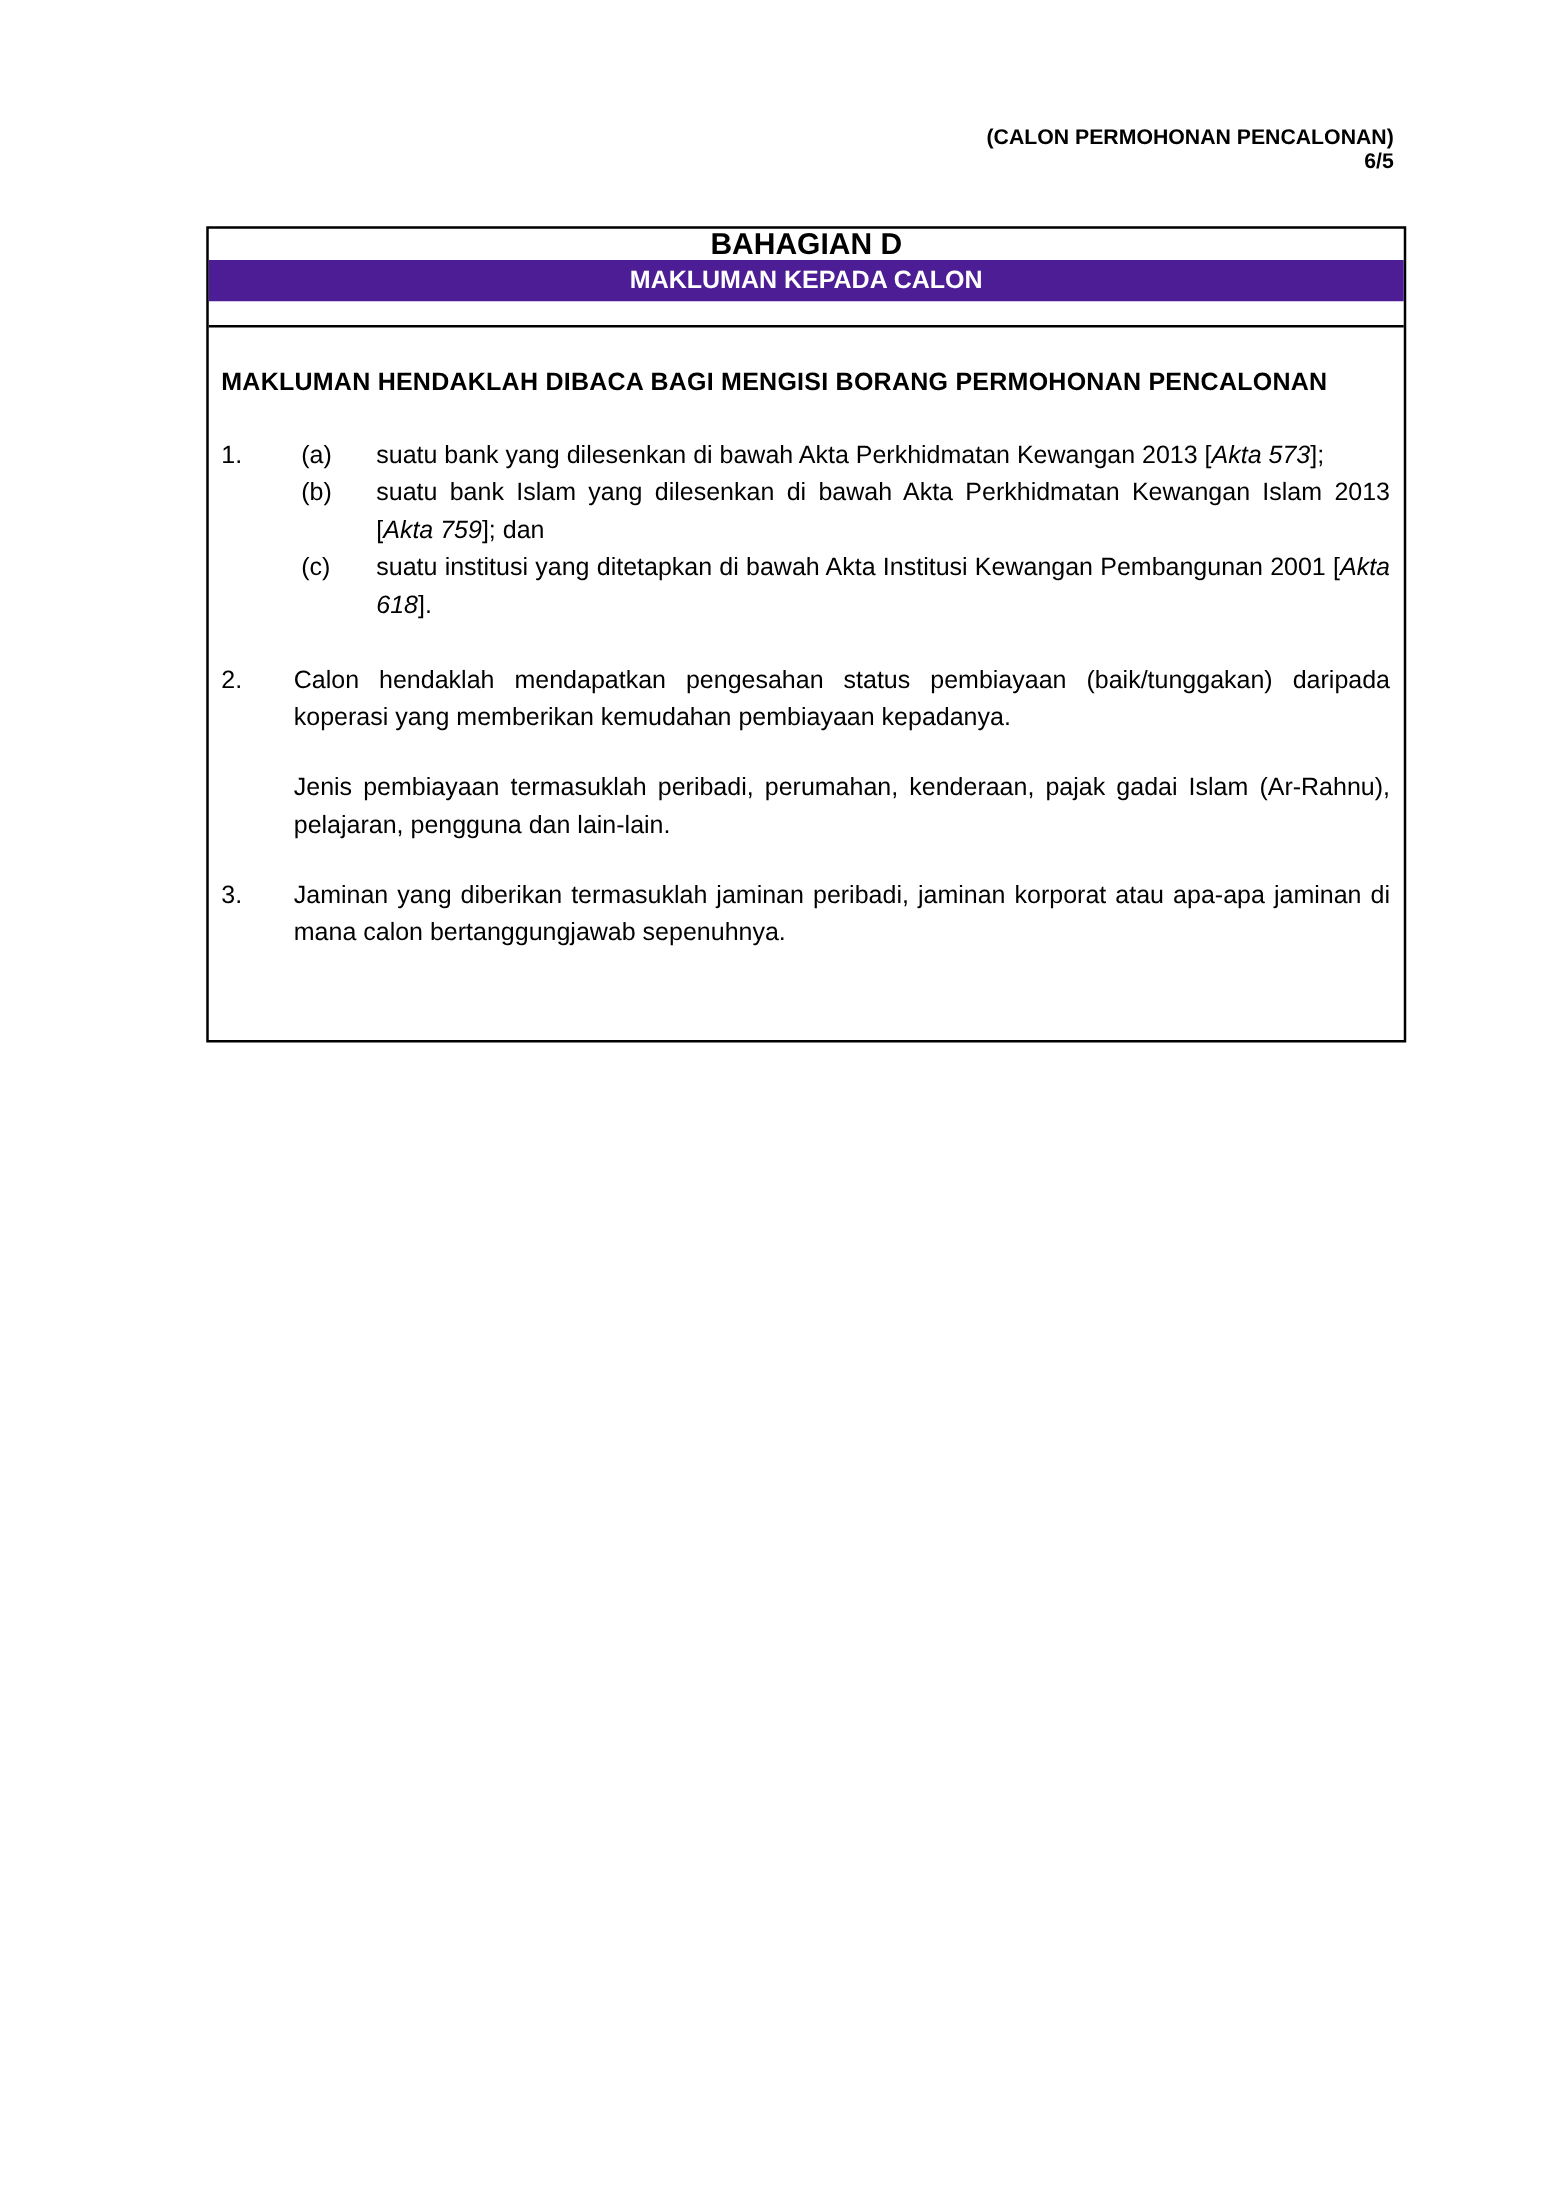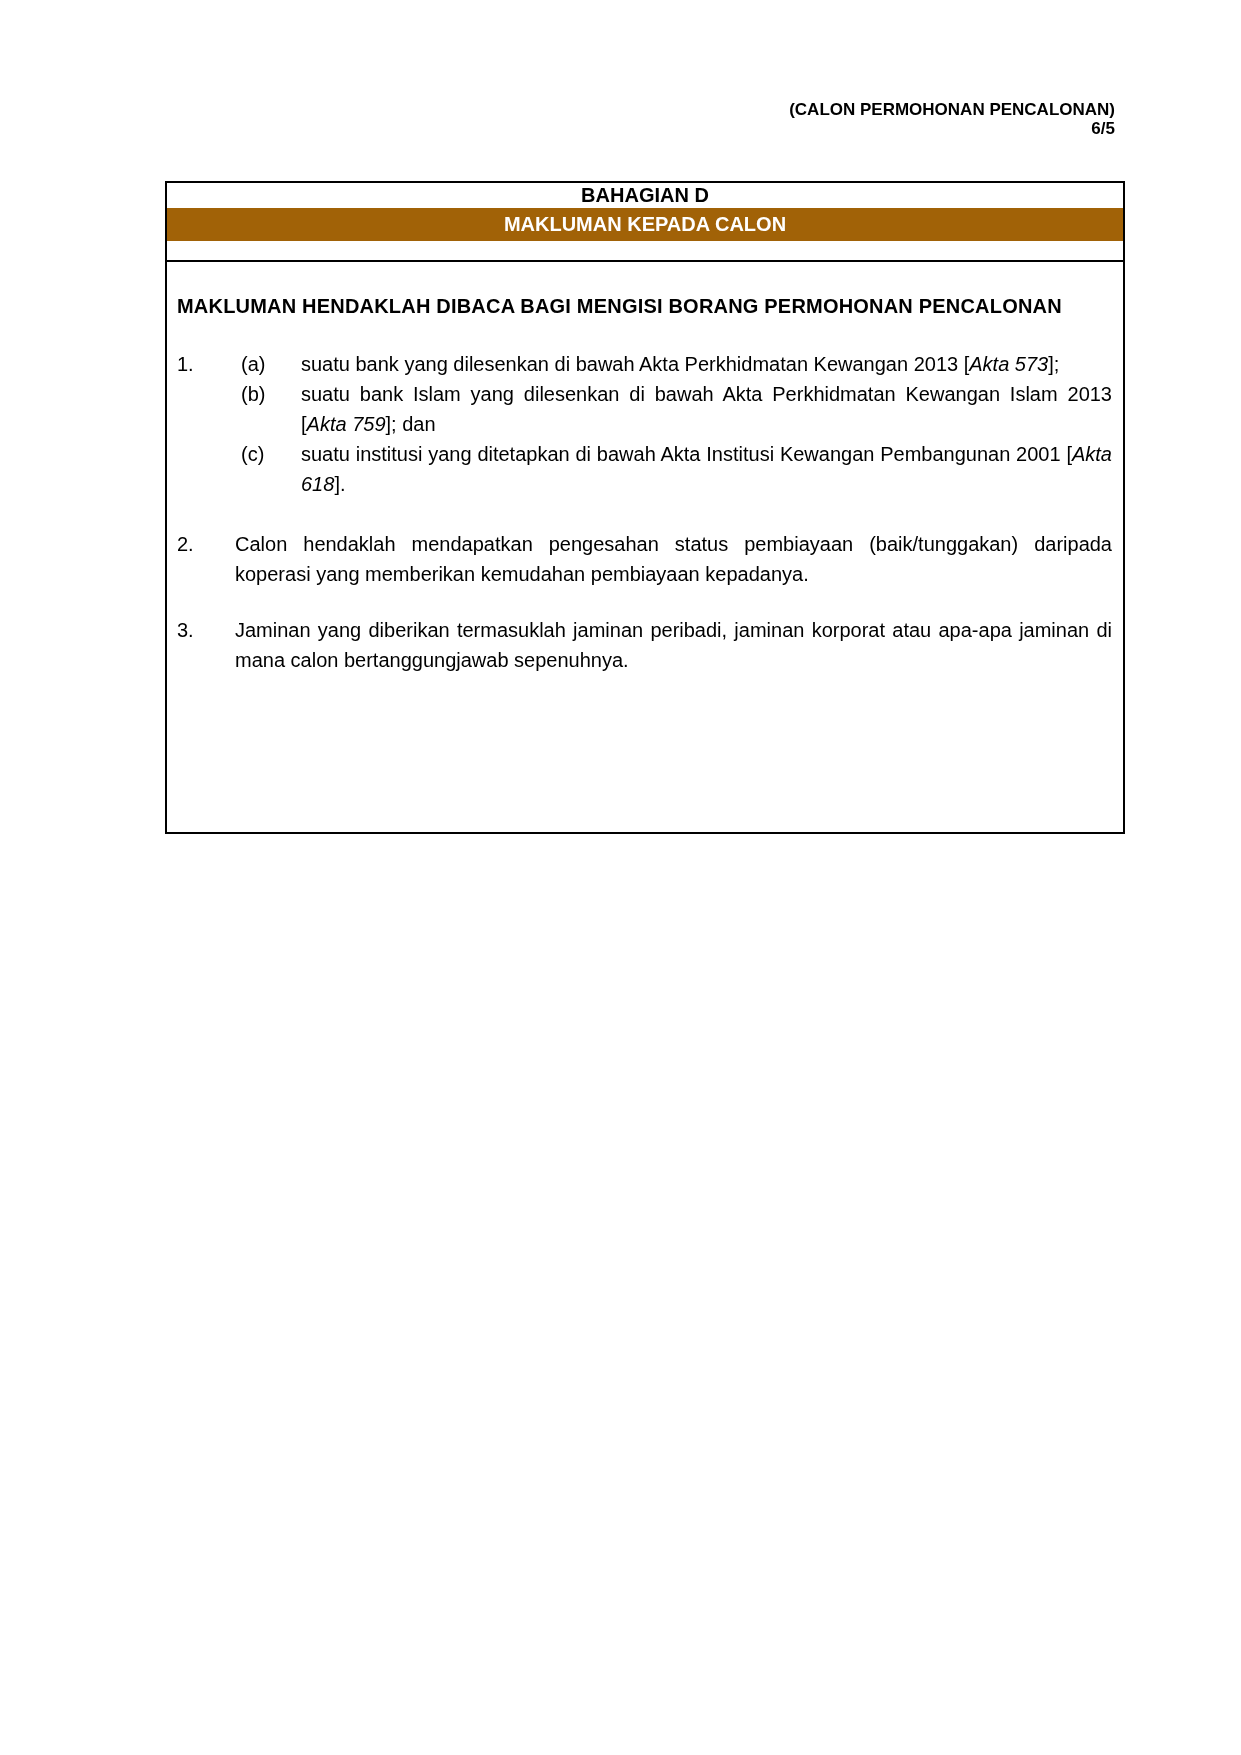--- a/index.html
+++ b/index.html
@@ -12,26 +12,26 @@
   .corner-header {
     position:absolute; top:100px; right:126px;
     text-align:right; font-weight:bold; font-size:17px; line-height:19px;
   }
   .notice-box {
     position:absolute; left:165px; top:181px; width:960px; height:653px;
     border:2px solid #000000;
   }
   .part-title-row {
     height:25px; line-height:25px; text-align:center;
-    font-size:20px; font-weight:bold;
+    font-size:24px; font-weight:bold;
   }
   .part-subtitle-row {
     height:33px; line-height:33px; text-align:center;
     font-size:20px; font-weight:bold;
-    background:#a16207; color:#ffffff;
+    background:#4c1d95; color:#ffffff;
   }
   .spacer-row { height:21px; border-bottom:2px solid #000000; }
   .content {
     padding:9px 11px 0 10px;
     font-size:20px; line-height:30px;margin-top:20px;
   }
   .notice-heading { font-weight:bold; letter-spacing:0.2px; white-space:nowrap; }
   .item { display:flex; }
   .item-num { width:58px; flex:none; }
   .item-body { flex:1; text-align:justify; }
@@ -74,20 +74,21 @@
           <div class="subitem-letter">(c)</div>
           <div class="subitem-body"><span>suatu institusi yang ditetapkan di bawah Akta Institusi Kewangan Pembangunan 2001 [</span><span class="act-name">Akta 618</span><span>].</span></div>
         </div>
       </div>
     </div>
 
     <div class="item mt-item">
       <div class="item-num">2.</div>
       <div class="item-body">
         <div>Calon hendaklah mendapatkan pengesahan status pembiayaan (baik/tunggakan) daripada koperasi yang memberikan kemudahan pembiayaan kepadanya.</div>
+        <div class="mt-para">Jenis pembiayaan termasuklah peribadi, perumahan, kenderaan, pajak gadai Islam (Ar-Rahnu), pelajaran, pengguna dan lain-lain.</div>
       </div>
     </div>
 
     <div class="item mt-para">
       <div class="item-num">3.</div>
       <div class="item-body">
         <div>Jaminan yang diberikan termasuklah jaminan peribadi, jaminan korporat atau apa-apa jaminan di mana calon bertanggungjawab sepenuhnya.</div>
       </div>
     </div>
   </div>

